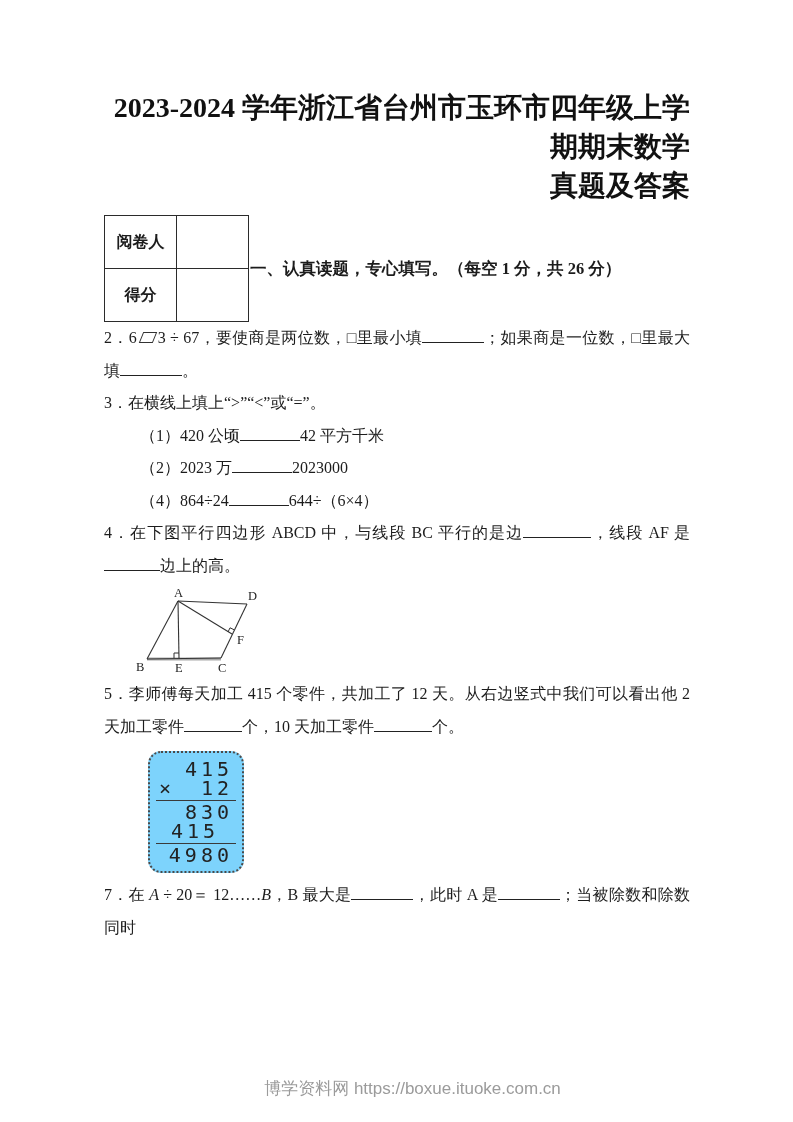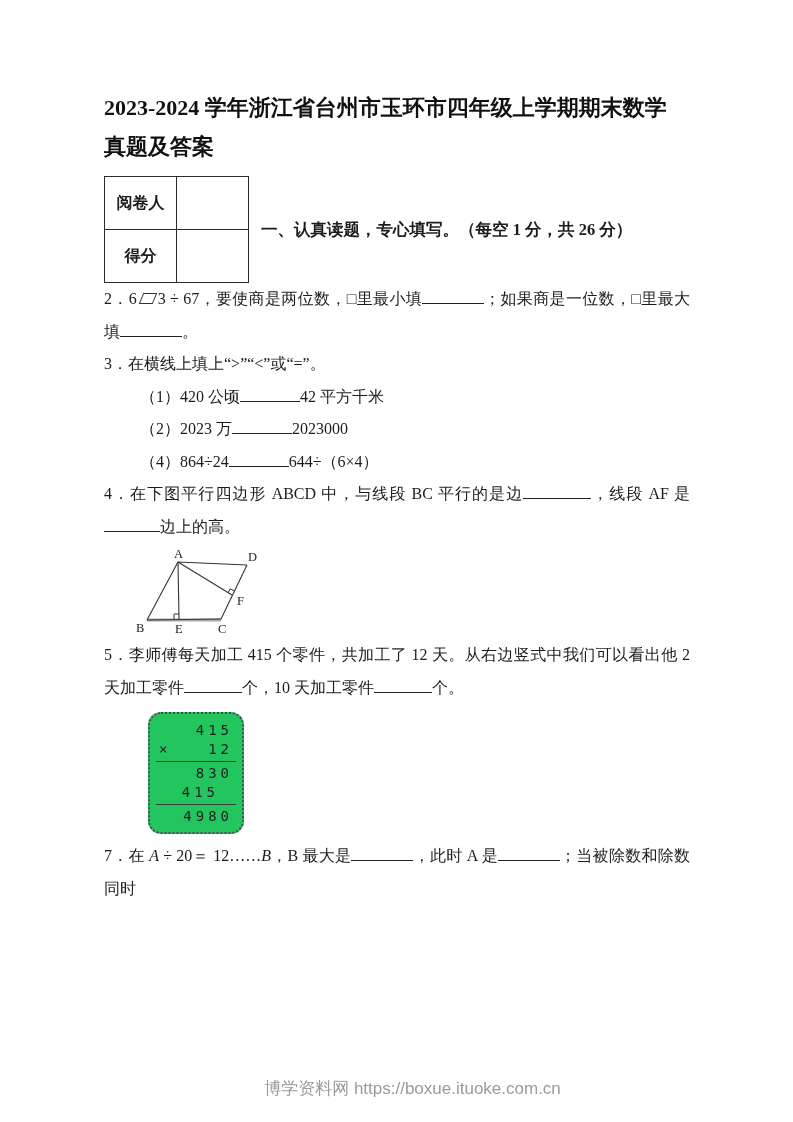--- a/index.html
+++ b/index.html
@@ -9,31 +9,31 @@
     width:793px; height:1122px;
     margin:0 auto;
     background:#ffffff;
     color:#1c1c1c;
     font-family:"Liberation Serif","DejaVu Serif",serif;
     font-size:16px;
     overflow:hidden;
     padding:0 103px 0 104px;
   }
   
-  .title { margin-top:88px; text-align:left; font-weight:bold; font-size:22px; line-height:39px; color:#111; }
+  .title { margin-top:88px; text-align:right; font-weight:bold; font-size:28px; line-height:39px; color:#111; }
   
   .score-row { display:flex; align-items:center; margin-top:10px; }
   table.score { border-collapse:collapse; table-layout:fixed; }
   table.score td {
     border:1.5px solid #2b2b2b;
     width:72px; height:53px;
     text-align:center; vertical-align:middle;
     font-weight:bold; font-size:16px;
   }
-  .section-heading { font-weight:bold; font-size:16.5px; margin-left:12px; white-space:nowrap; }
+  .section-heading { font-weight:bold; font-size:16.5px; margin-left:1px; white-space:nowrap; }
   
   .q { line-height:32.5px; text-align:justify; margin:0; }
   .q-first { margin-top:6px; }
   .sub { padding-left:36px; }
   .blank { display:inline-block; height:15px; border-bottom:1.2px solid #222; }
   .u { text-decoration:underline; text-underline-offset:3px; }
   .i { font-style:italic; }
   .pgram {
     display:inline-block; width:14px; height:11px;
     border:1.2px solid #333; transform:skewX(-22deg);
@@ -43,22 +43,22 @@
   .fig { margin:4px 0 0 30px; line-height:0; }
   .fig text { font-family:"Liberation Serif","DejaVu Serif",serif; font-size:12.5px; fill:#222; }
   
   .mult-wrap { margin:8px 0 6px 44px; }
   .mult {
     width:96px;
     border:2px dotted #4a4a4a;
     border-radius:13px;
     padding:7px 9px 6px 9px;
     font-family:"DejaVu Sans Mono",monospace;
-    font-size:14px; line-height:19px; color:#222;
-    background:#22c55e;
+    font-size:20px; line-height:19px; color:#222;
+    background:#7dd3fc;
   }
   .mrow { text-align:right; letter-spacing:4px; }
   .mrow.op { display:flex; justify-content:space-between; }
   .mrow.op .mx { letter-spacing:0; }
   .mrow.shift { padding-right:14px; }
   .mline { border-top:1.8px solid #3a3a3a; margin:2px -3px; }
   .q6 { margin-top:14px; }
   
   .footer {
     position:absolute; left:16px; bottom:22px; width:100%;

